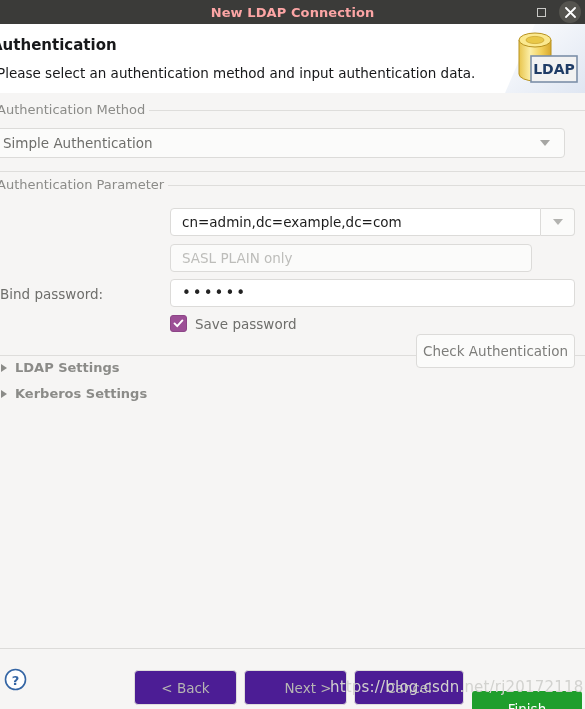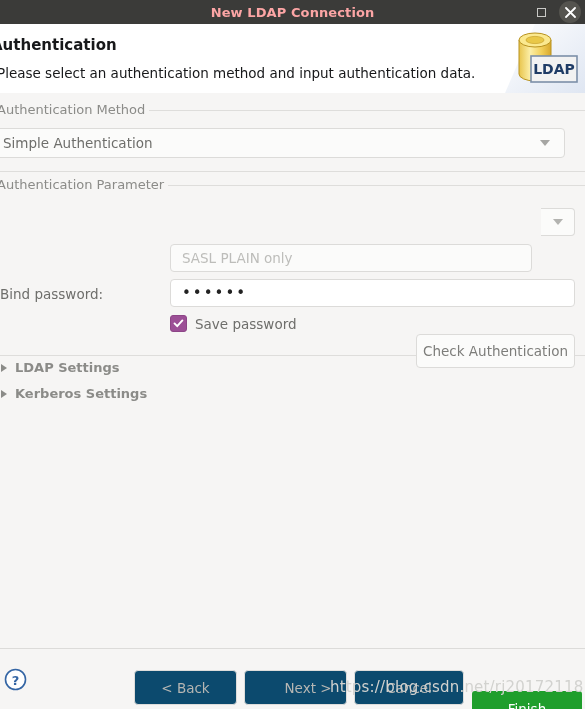--- a/index.html
+++ b/index.html
@@ -342,21 +342,21 @@
   }
   .help-icon svg { display: block; }
 
   .nav-btn {
     position: absolute;
     top: 21px;
     height: 35px;
     box-sizing: border-box;
     border: 1px solid #dedddb;
     border-radius: 4px;
-    background: #0c4a6e;
+    background: #4c1d95;
     display: flex;
     align-items: center;
     justify-content: center;
     font-size: 13.5px;
     color: #b6b6b3;
   }
   #back-btn   { left: 134px; width: 103px; }
   #next-btn   { left: 244px; width: 103px; padding-left: 25px; }
   #cancel-btn { left: 354px; width: 110px; }
   #finish-btn {
@@ -464,20 +464,21 @@
       <span class="combo-text">Simple Authentication</span>
       <span class="arrow-down"></span>
     </div>
   </div>
 
   <div class="group" id="group-param">
     <div class="group-border"></div>
     <div class="group-label">Authentication Parameter</div>
   </div>
 
+  <div class="text-input" id="bind-dn-input">cn=admin,dc=example,dc=com</div>
   <div id="bind-dn-dropdown">
     <span class="arrow-down"></span>
   </div>
 
   <div class="text-input placeholder" id="authz-input">SASL PLAIN only</div>
 
   <div class="field-label" id="label-bind-pw">Bind password:</div>
   <div class="text-input pw" id="bind-pw-input">••••••</div>
 
   <div class="checkbox-row">

